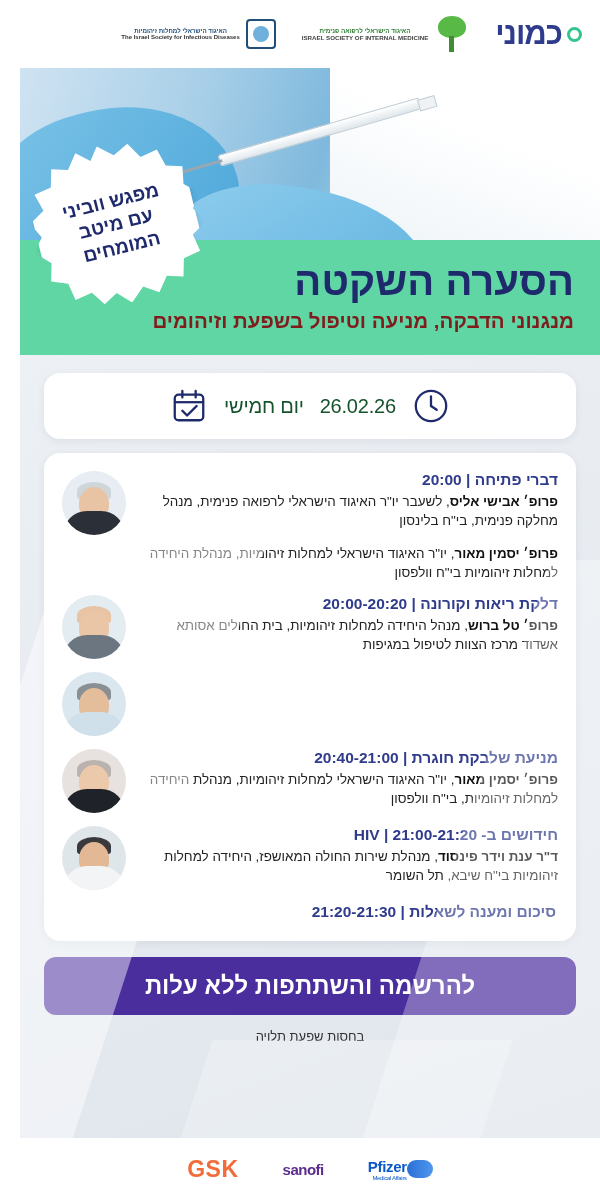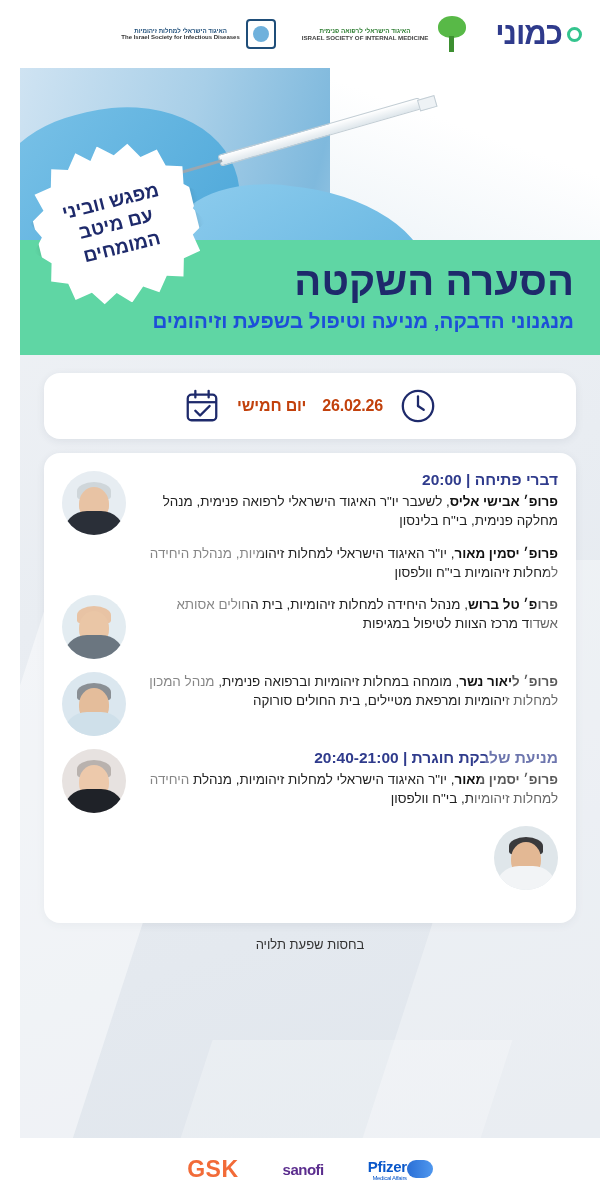--- a/index.html
+++ b/index.html
@@ -132,21 +132,21 @@
   .title-band h1 {
     font-size: 40px;
     font-weight: bold;
     color: #1e2a6b;
     line-height: 1.05;
   }
   .title-band h2 {
     margin-top: 7px;
     font-size: 20.5px;
     font-weight: bold;
-    color: #1d4ed8;
+    color: #7f1d1d;
   }
 
   
   .badge {
     position: absolute;
     left: 16px; top: -96px;
     width: 160px; height: 160px;
     z-index: 6;
     transform: rotate(-14deg);
   }
@@ -173,23 +173,23 @@
     background: #ffffff;
     border-radius: 16px;
     height: 66px;
     display: flex;
     align-items: center;
     justify-content: center;
     gap: 16px;
     box-shadow: 0 2px 8px rgba(40,50,80,0.08);
   }
   .datecard .txt {
-    font-size: 16px;
-    font-weight: bold;
-    color: #c2410c;
+    font-size: 20px;
+    font-weight: normal;
+    color: #14532d;
     letter-spacing: -0.2px;
   }
   .ic {
     width: 38px; height: 38px;
     flex: 0 0 38px;
   }
   .ic svg { width: 38px; height: 38px; display: block; }
 
   
   .agenda {
@@ -395,36 +395,38 @@
       <div class="body">
         <div class="desc">
           <b>פרופ׳ יסמין מאור</b><span>, יו"ר האיגוד הישראלי למחלות זיהומיות, מנהלת היחידה למחלות זיהומיות בי"ח וולפסון</span>
         </div>
       </div>
       <div style="flex:0 0 64px"></div>
     </div>
 
     <div class="row">
       <div class="body">
+        <div class="headline">
+          <span>דלקת ריאות וקורונה</span>
+          <span> | </span>
+          <span>20:00-20:20</span>
+        </div>
         <div class="desc">
           <b>פרופ׳ טל ברוש</b><span>, מנהל היחידה למחלות זיהומיות, בית החולים אסותא אשדוד מרכז הצוות לטיפול במגיפות</span>
         </div>
       </div>
       <div class="photo" style="background:#e3ecf1">
         <div class="hair" style="background:#e8c3a4"></div>
         <div class="face" style="background:#eac6a6"></div>
         <div class="shoulders" style="background:#6b7680"></div>
       </div>
     </div>
 
     <div class="row">
       <div class="body">
-        <div class="desc">
-          <b>פרופ׳ ליאור נשר</b><span>, מומחה במחלות זיהומיות וברפואה פנימית, מנהל המכון למחלות זיהומיות ומרפאת מטיילים, בית החולים סורוקה</span>
-        </div>
       </div>
       <div class="photo" style="background:#dbe7ef">
         <div class="hair" style="background:#8a8f94"></div>
         <div class="face" style="background:#e4bd9b"></div>
         <div class="shoulders" style="background:#cfe0ea"></div>
       </div>
     </div>
 
     <div class="row">
       <div class="body">
@@ -438,29 +440,45 @@
         </div>
       </div>
       <div class="photo" style="background:#e7e2e0">
         <div class="hair" style="background:#b9b2ae"></div>
         <div class="face" style="background:#edc9ab"></div>
         <div class="shoulders" style="background:#1f2228"></div>
       </div>
     </div>
 
     <div class="row">
+      <div class="body">
+        <div class="headline">
+          <span>חידושים ב- HIV</span>
+          <span> | </span>
+          <span>21:00-21:20</span>
+        </div>
+        <div class="desc">
+          <b>ד"ר ענת וידר פינסוד</b><span>, מנהלת שירות החולה המאושפז, היחידה למחלות זיהומיות בי"ח שיבא, תל השומר</span>
+        </div>
+      </div>
       <div class="photo" style="background:#dfe6ea">
         <div class="hair" style="background:#3a3a3c"></div>
         <div class="face" style="background:#e3b894"></div>
         <div class="shoulders" style="background:#f2f4f6"></div>
       </div>
     </div>
 
-  </div>
-
+    <div class="final-row">
+      <span>סיכום ומענה לשאלות</span>
+      <span> | </span>
+      <span>21:20-21:30</span>
+    </div>
+  </div>
+
+  <div class="cta">להרשמה והשתתפות ללא עלות</div>
   <div class="sponsor-note">בחסות שפעת תלויה</div>
 
   <div class="footer">
     <div class="pfizer">
       <span class="pill"></span>
       <span class="nm">
         <span>Pfizer</span>
         <span class="sub">Medical Affairs</span>
       </span>
     </div>

